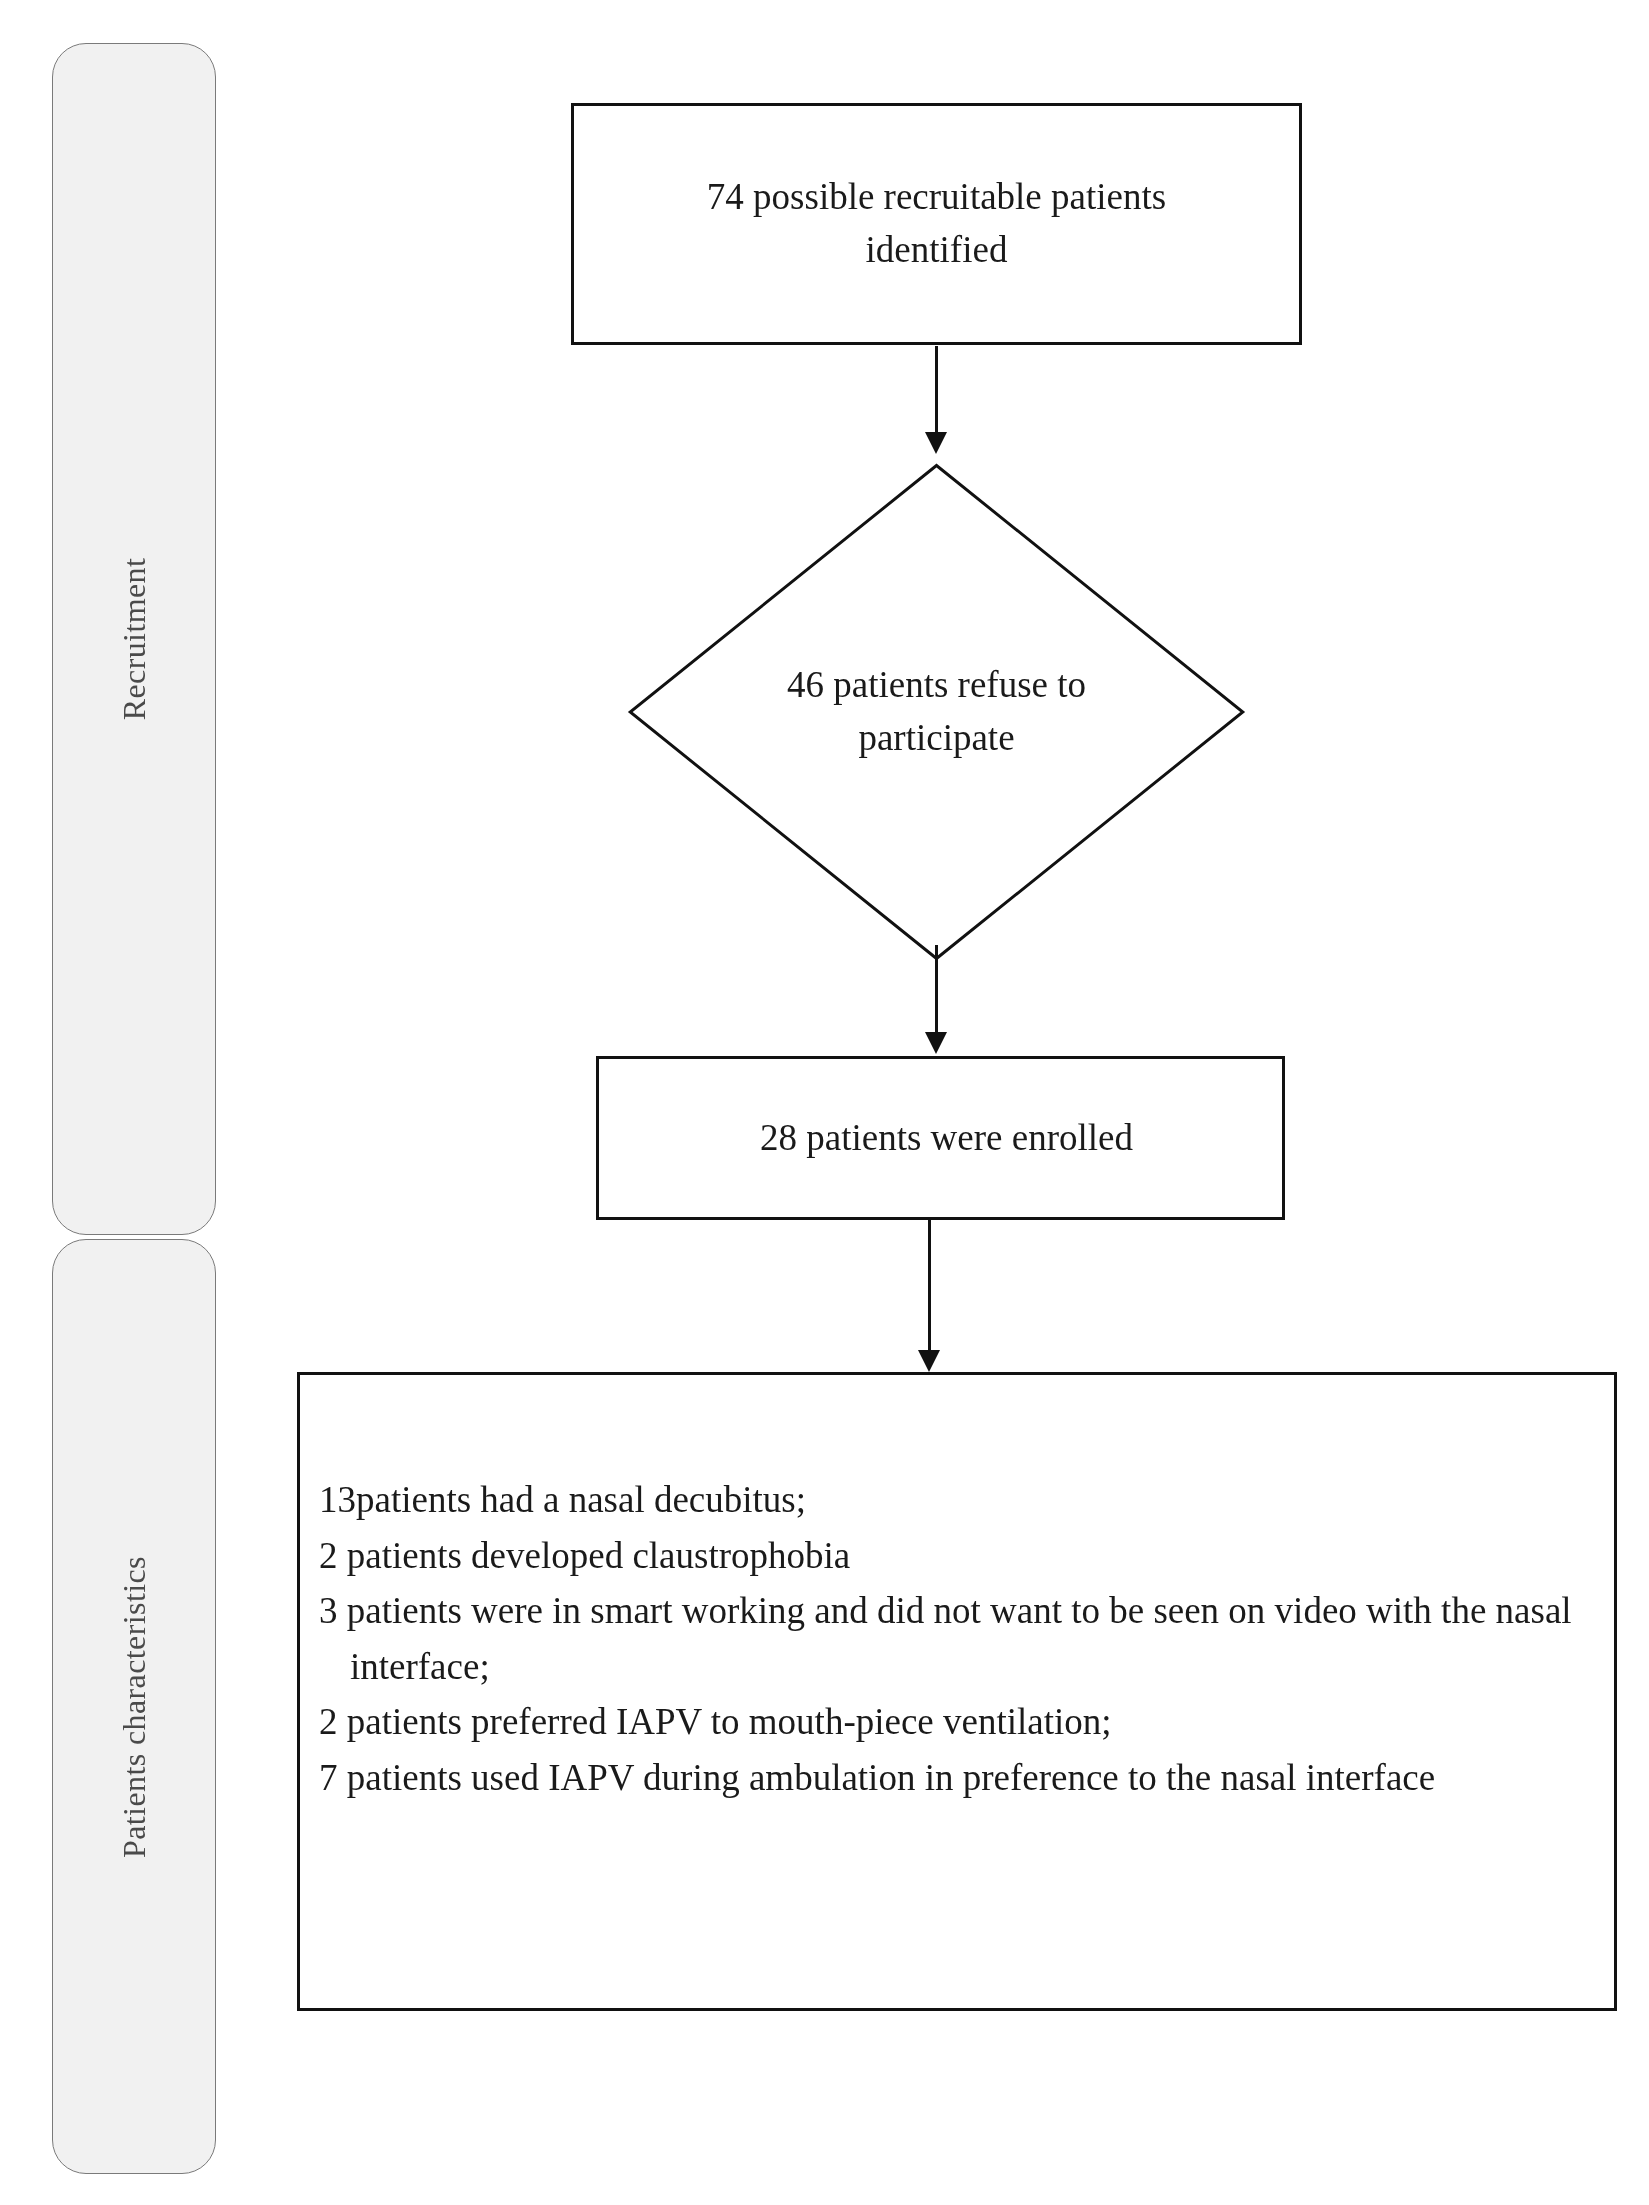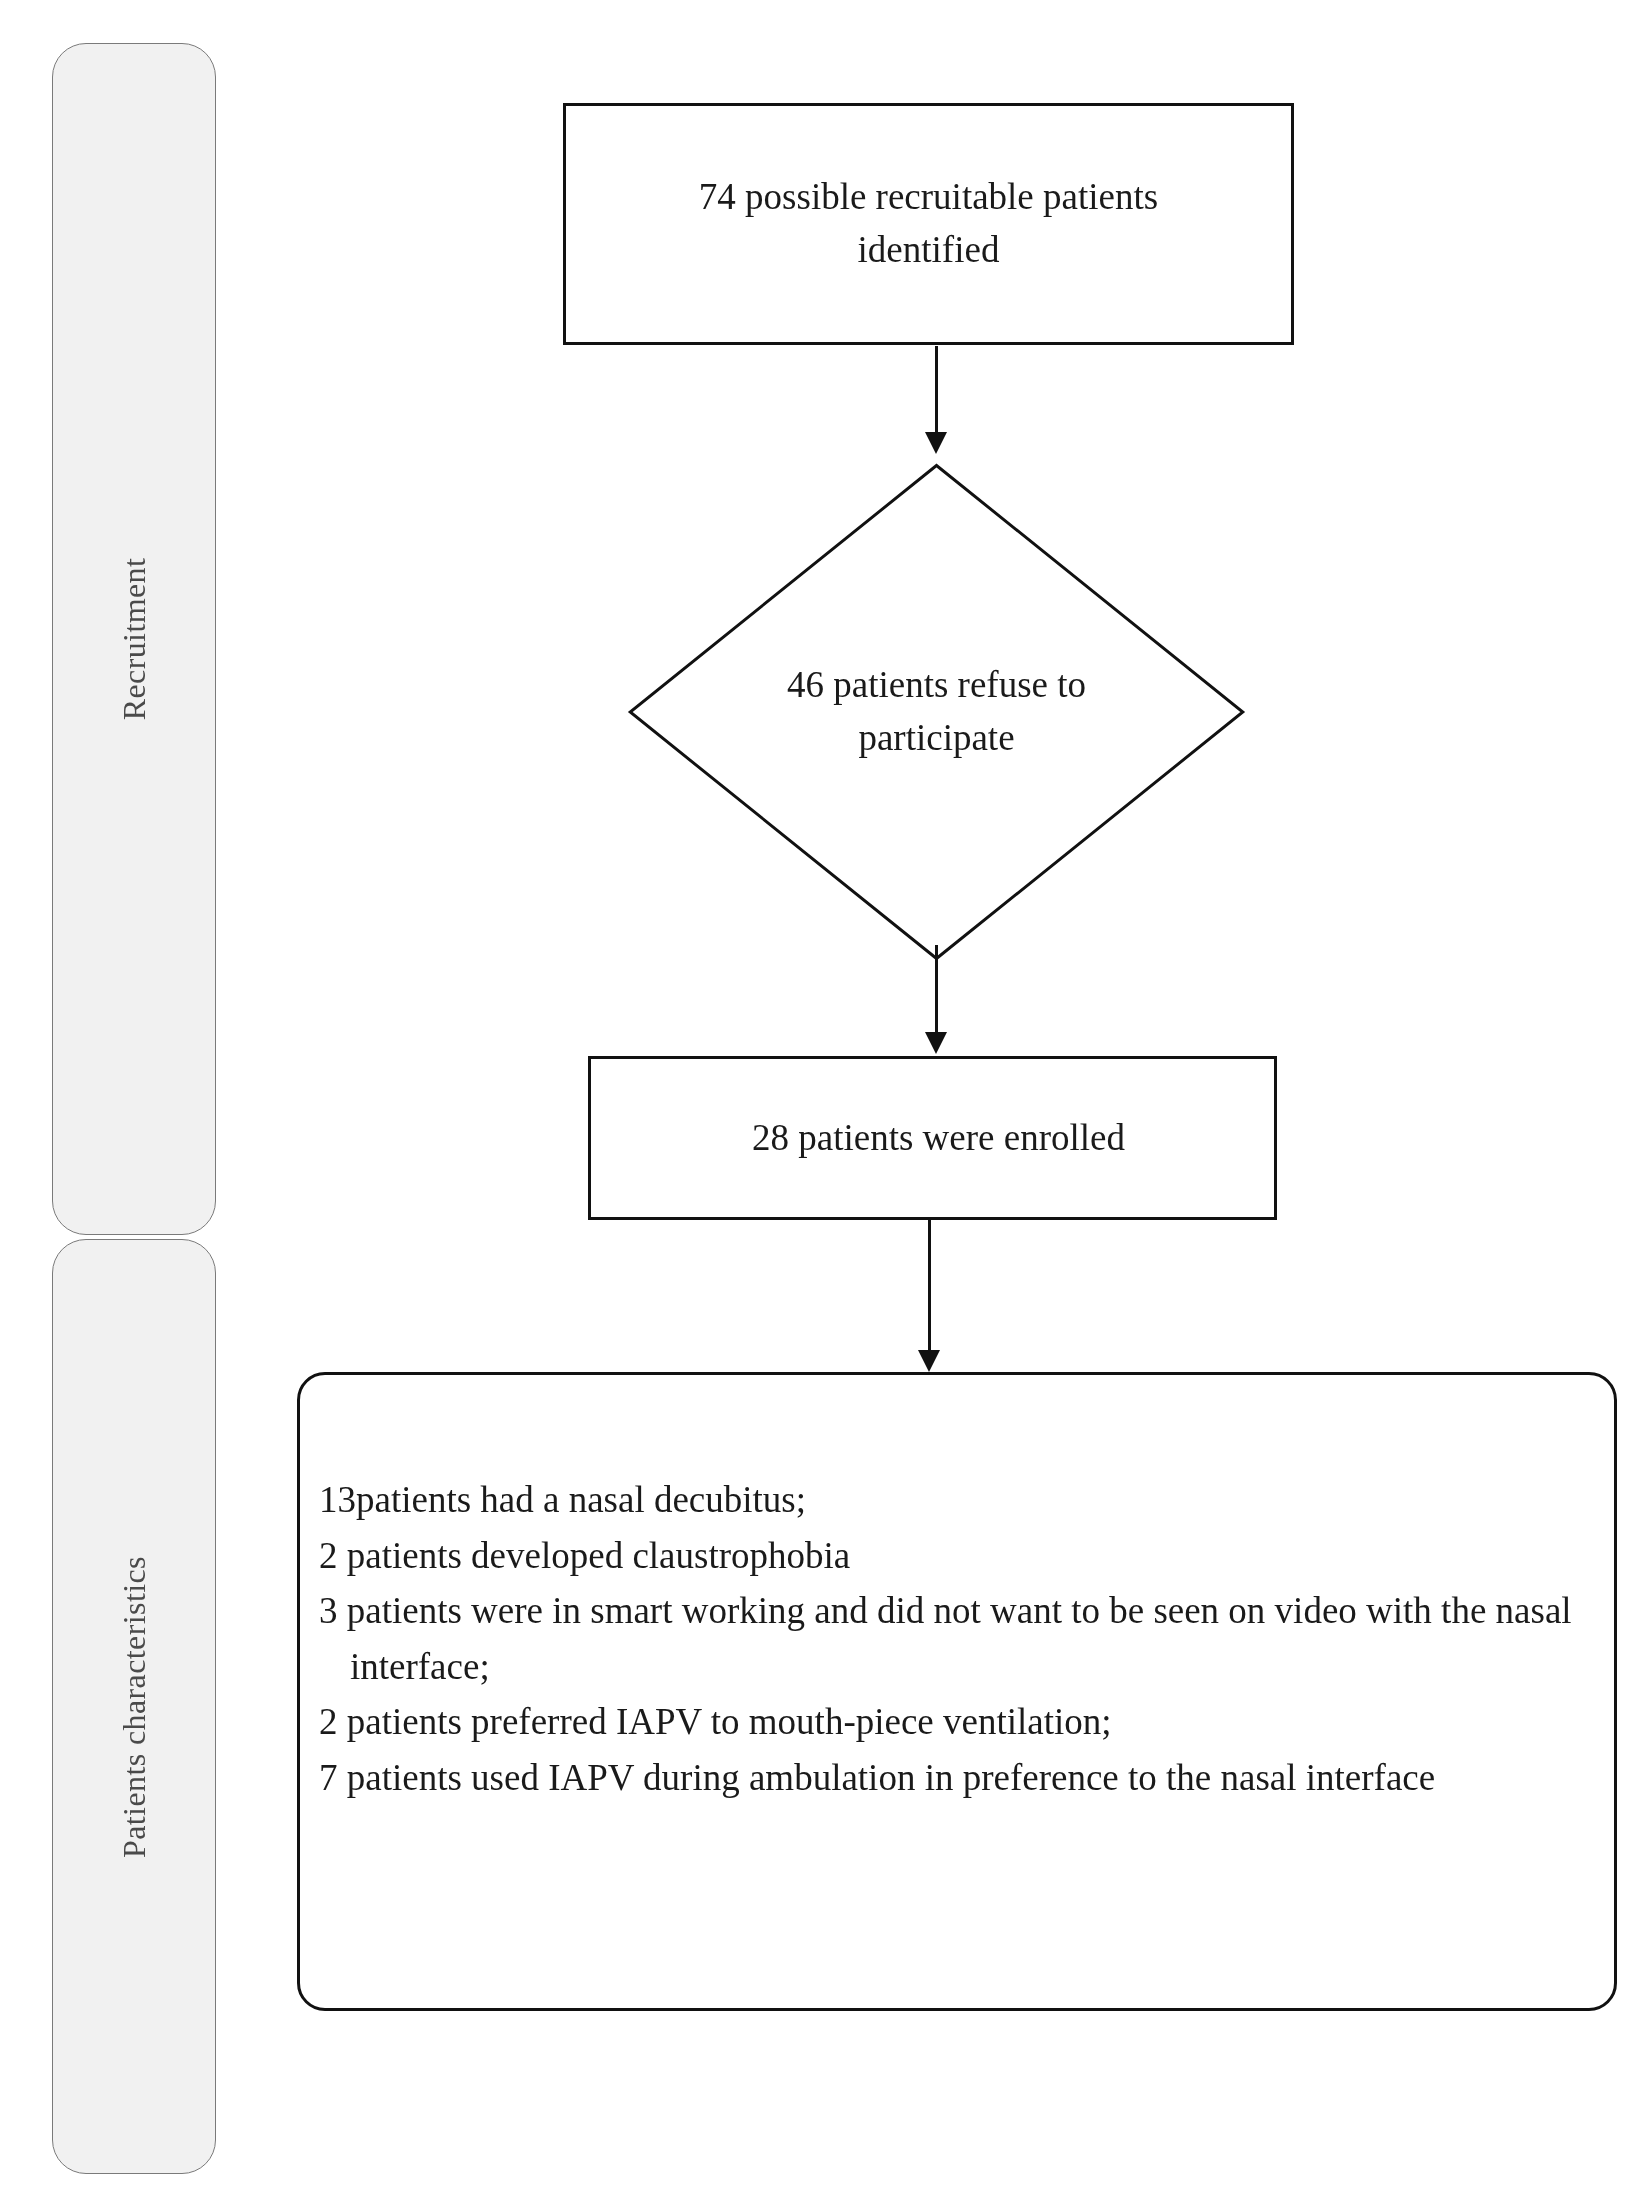--- a/index.html
+++ b/index.html
@@ -42,20 +42,21 @@
 
   
   .flow-box {
     position: absolute;
     background: #ffffff;
     border: 3px solid #111111;
     box-sizing: border-box;
     display: flex;
     align-items: center;
     justify-content: center;
+    margin-left: 8px;
   }
   .flow-box .box-text {
     text-align: center;
     font-size: 37px;
     line-height: 1.42;
     color: #1a1a1a;
     padding: 0 22px;
   }
 
   
@@ -165,21 +166,21 @@
 
   <div class="flow-box" style="left:588px; top:1056px; width:689px; height:164px;padding-left:12px;">
     <div class="box-text">28 patients were enrolled</div>
   </div>
 
   <div class="arrow" style="left:928px; top:1220px; height:154px;">
     <div class="shaft" style="height:133px;"></div>
     <div class="head" style="top:130px;"></div>
   </div>
 
-  <div class="char-box" style="left:297px; top:1372px; width:1320px; height:639px;border-radius:28px;">
+  <div class="char-box" style="left:297px; top:1372px; width:1320px; height:639px;">
     <div class="char-list">
       <div class="char-line">13patients had a nasal decubitus;</div>
       <div class="char-line">2 patients developed claustrophobia</div>
       <div class="char-line">3 patients were in smart working and did not want to be seen on video with the nasal interface;</div>
       <div class="char-line">2 patients preferred IAPV to mouth-piece ventilation;</div>
       <div class="char-line">7 patients used IAPV during ambulation in preference to the nasal interface</div>
     </div>
   </div>
 
 </div>

